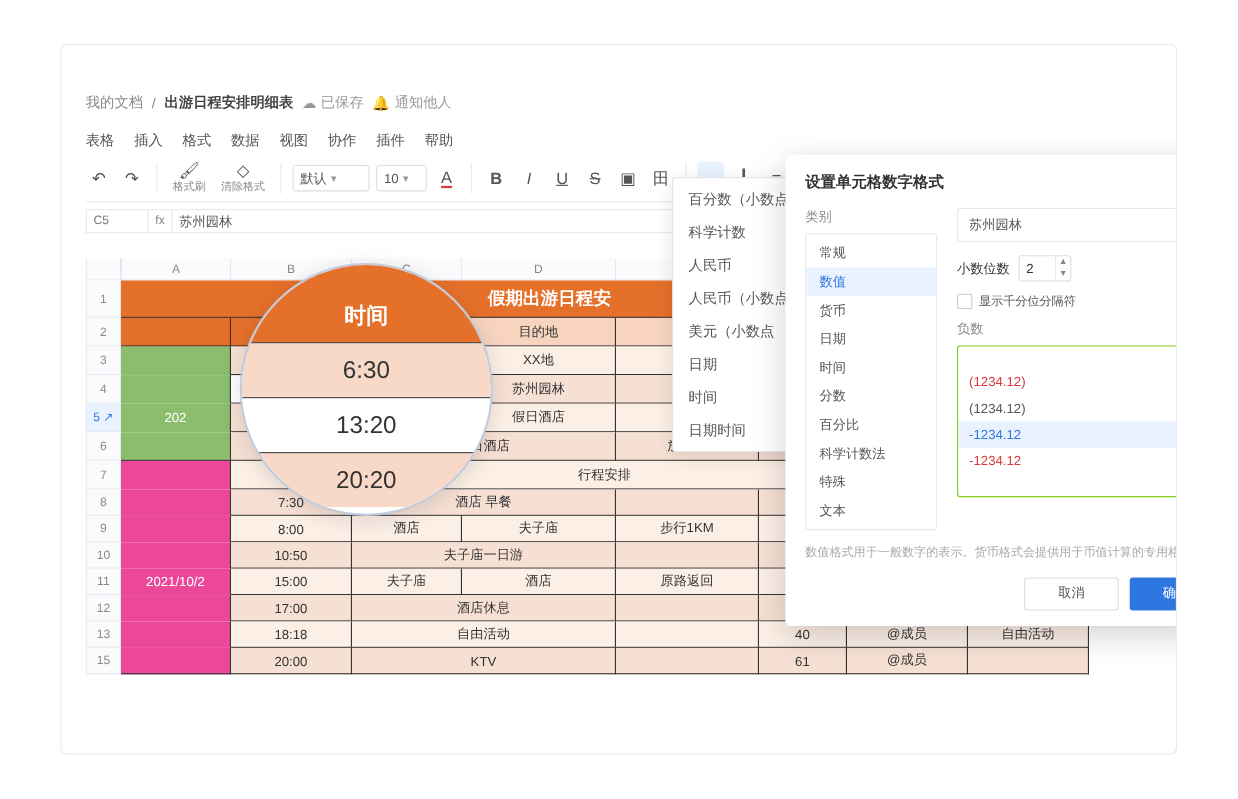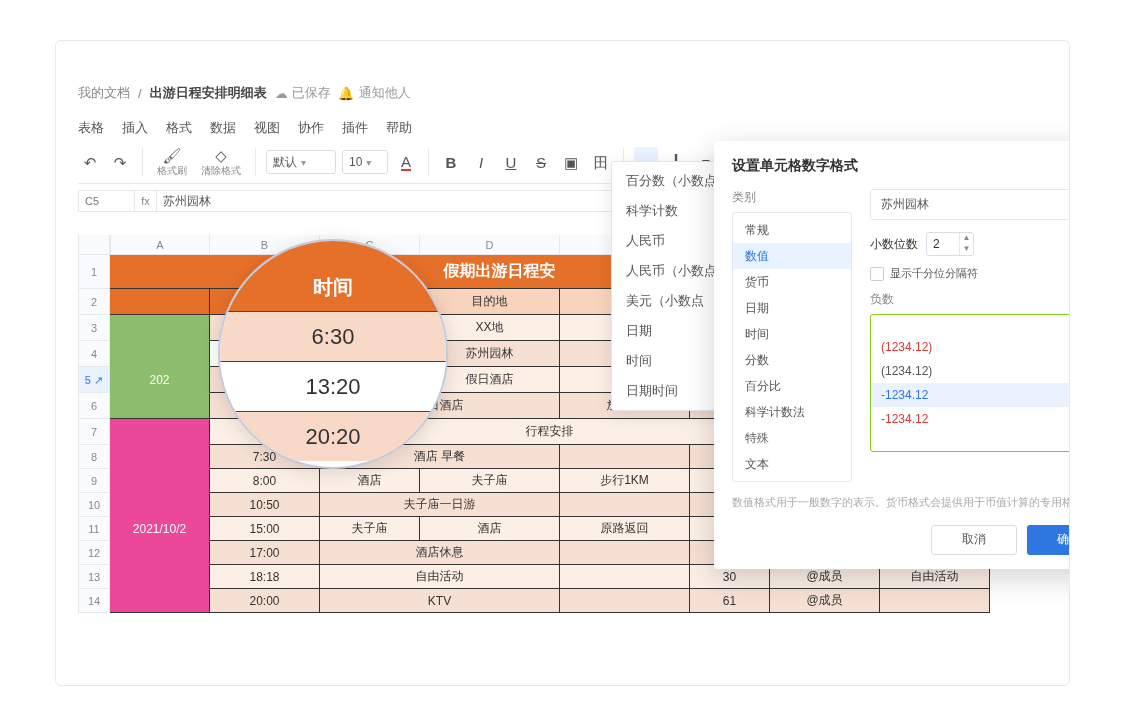--- a/index.html
+++ b/index.html
@@ -393,26 +393,26 @@
           <div class="cell wF bg-peach2">59</div>
           <div class="cell wG bg-peach2"></div>
           <div class="cell wH bg-peach2"></div>
         </div>
         <div class="row" style="--rh:24px">
           <div class="rownum">13</div>
           <div class="cell bg-blue wA" style="border-bottom-color:transparent"></div>
           <div class="cell wB bg-cream">18:18</div>
           <div class="cell bg-cream" style="width:240px">自由活动</div>
           <div class="cell bg-cream wE"></div>
-          <div class="cell wF bg-cream">30</div>
+          <div class="cell wF bg-cream">40</div>
           <div class="cell wG bg-cream">@成员</div>
           <div class="cell wH bg-cream">自由活动</div>
         </div>
         <div class="row" style="--rh:24px">
-          <div class="rownum">14</div>
+          <div class="rownum">15</div>
           <div class="cell bg-blue wA"></div>
           <div class="cell wB bg-peach2">20:00</div>
           <div class="cell bg-peach2" style="width:240px">KTV</div>
           <div class="cell bg-peach2 wE"></div>
           <div class="cell wF bg-peach2">61</div>
           <div class="cell wG bg-peach2">@成员</div>
           <div class="cell wH bg-peach2"></div>
         </div>
       </div>
     </div>

